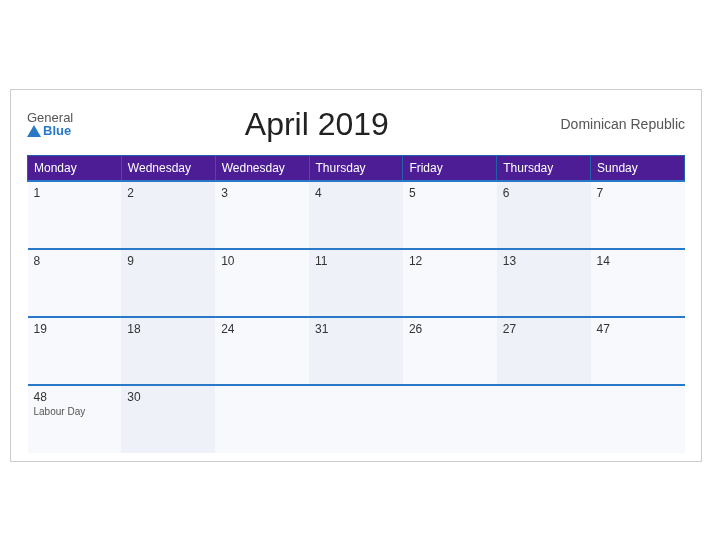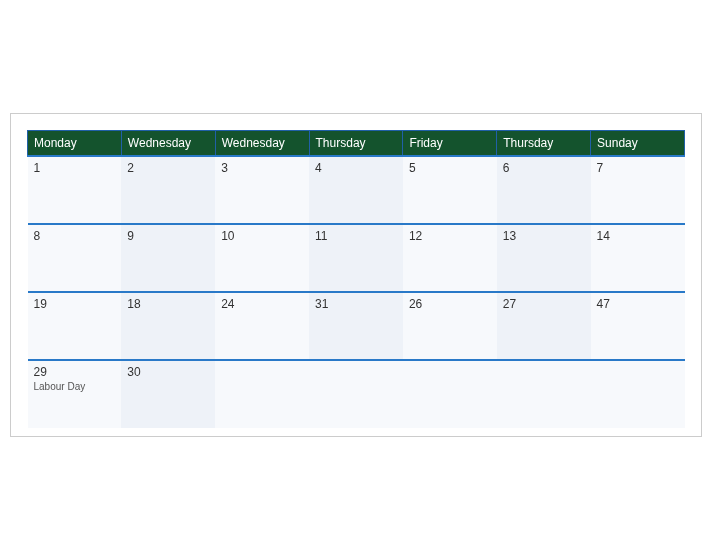--- a/index.html
+++ b/index.html
@@ -63,21 +63,21 @@
       font-size: 14px;
       color: #555;
       text-align: right;
       min-width: 120px;
     }
     .calendar-grid {
       width: 100%;
       border-collapse: collapse;
     }
     .calendar-grid thead tr th {
-      background: #14532d;
+      background: #4c1d95;
       color: #fff;
       font-size: 12px;
       font-weight: normal;
       padding: 5px 6px;
       text-align: left;
       border: 1px solid #2060a8;
     }
     .calendar-grid tbody tr td {
       width: calc(100% / 7);
       height: 68px;
@@ -107,20 +107,31 @@
     }
     .empty-cell {
       background: #f7f9fc !important;
       border-top: 2px solid #2979c8;
     }
   </style>
 </head>
 <body>
 
 <div class="calendar-wrapper">
+  <div class="calendar-header">
+    <div class="logo-area">
+      <span class="logo-general">General</span>
+      <span class="logo-blue">
+        <span class="logo-triangle"></span>
+        <span>Blue</span>
+      </span>
+    </div>
+    <div class="calendar-title">April 2019</div>
+    <div class="calendar-country">Dominican Republic</div>
+  </div>
 
   <table class="calendar-grid">
     <thead>
       <tr>
         <th>Monday</th>
         <th>Wednesday</th>
         <th>Wednesday</th>
         <th>Thursday</th>
         <th>Friday</th>
         <th>Thursday</th>
@@ -192,21 +203,21 @@
           </td>
           <td>
             <span class="day-number">27</span>
           </td>
           <td>
             <span class="day-number">47</span>
           </td>
         </tr>
         <tr>
           <td>
-            <span class="day-number">29</span>
+            <span class="day-number">48</span>
             <span class="day-event">Labour Day</span>
           </td>
           <td>
             <span class="day-number">30</span>
           </td>
           <td class="empty-cell" style="background: rgb(247, 249, 252);"></td>
           <td class="empty-cell" style="background: rgb(247, 249, 252);"></td>
           <td class="empty-cell" style="background: rgb(247, 249, 252);"></td>
           <td class="empty-cell" style="background: rgb(247, 249, 252);"></td>
           <td class="empty-cell" style="background: rgb(247, 249, 252);"></td>

